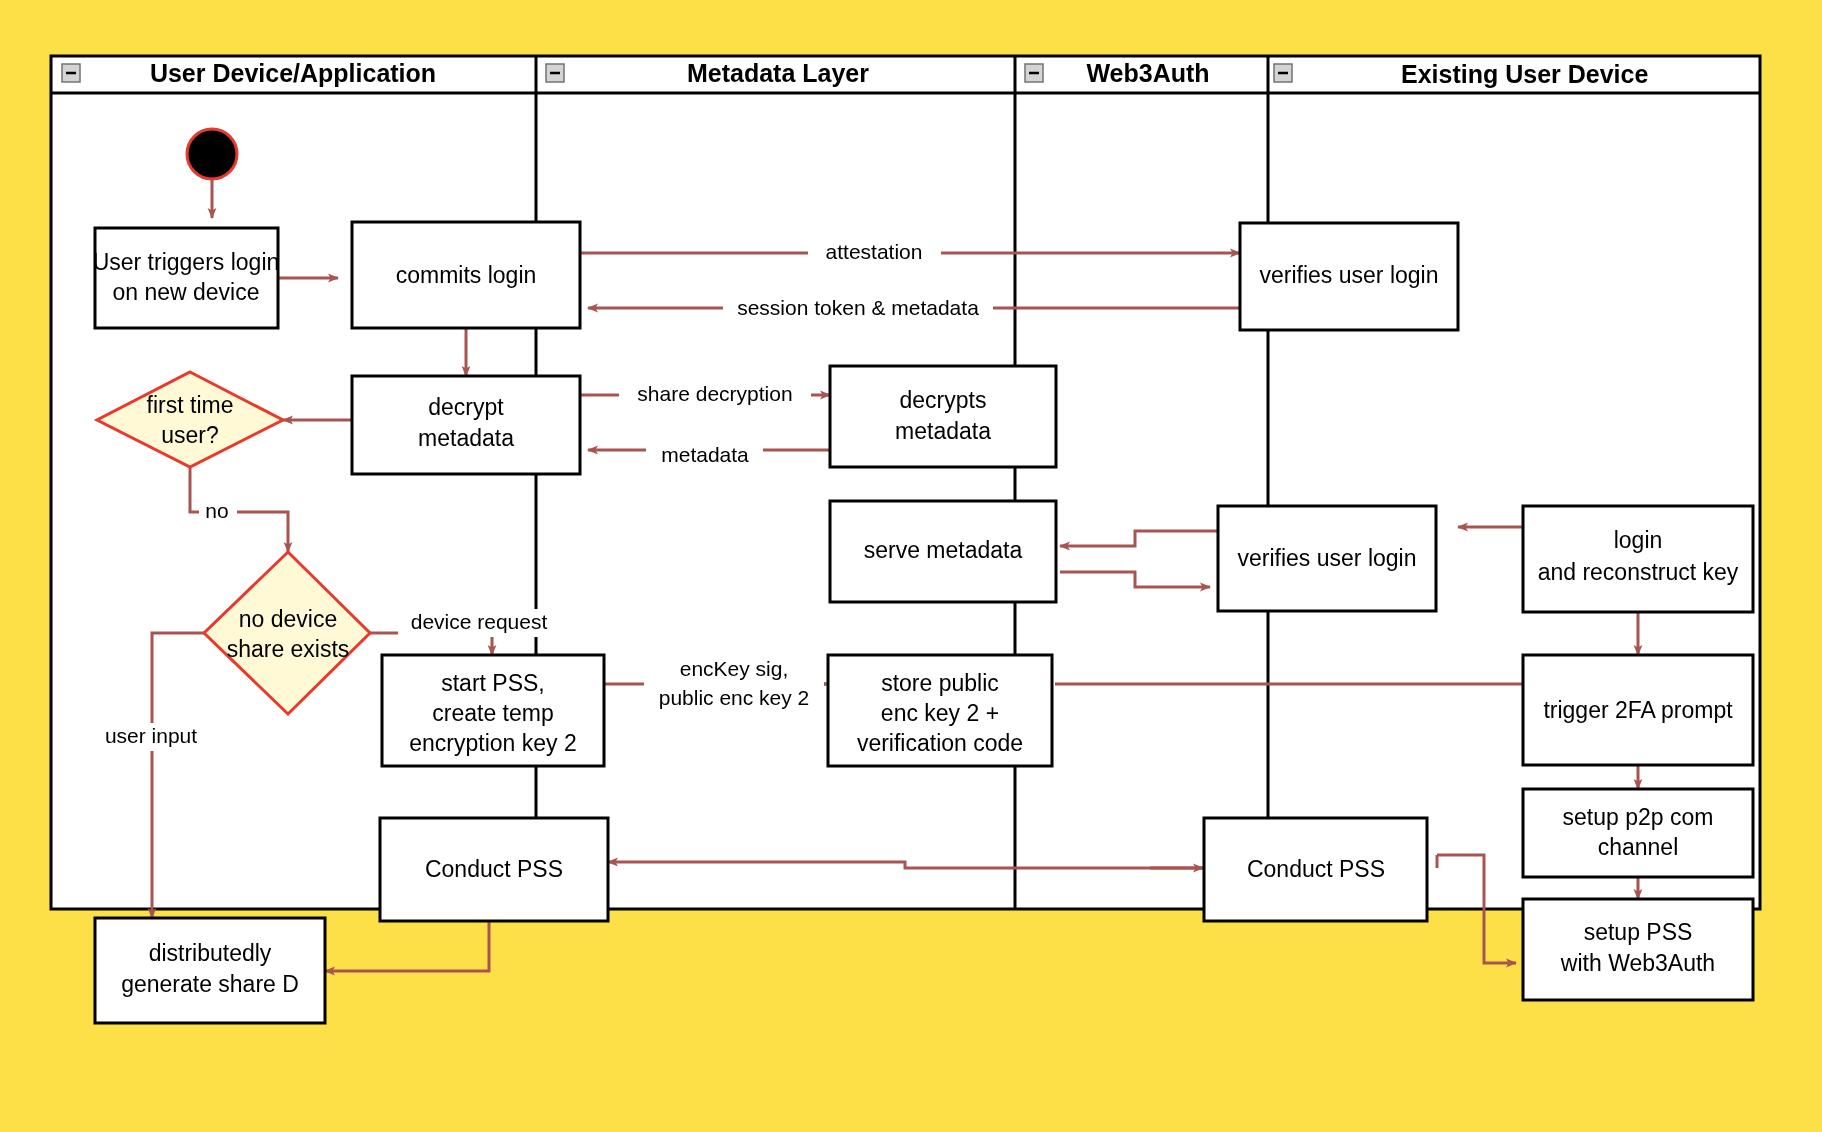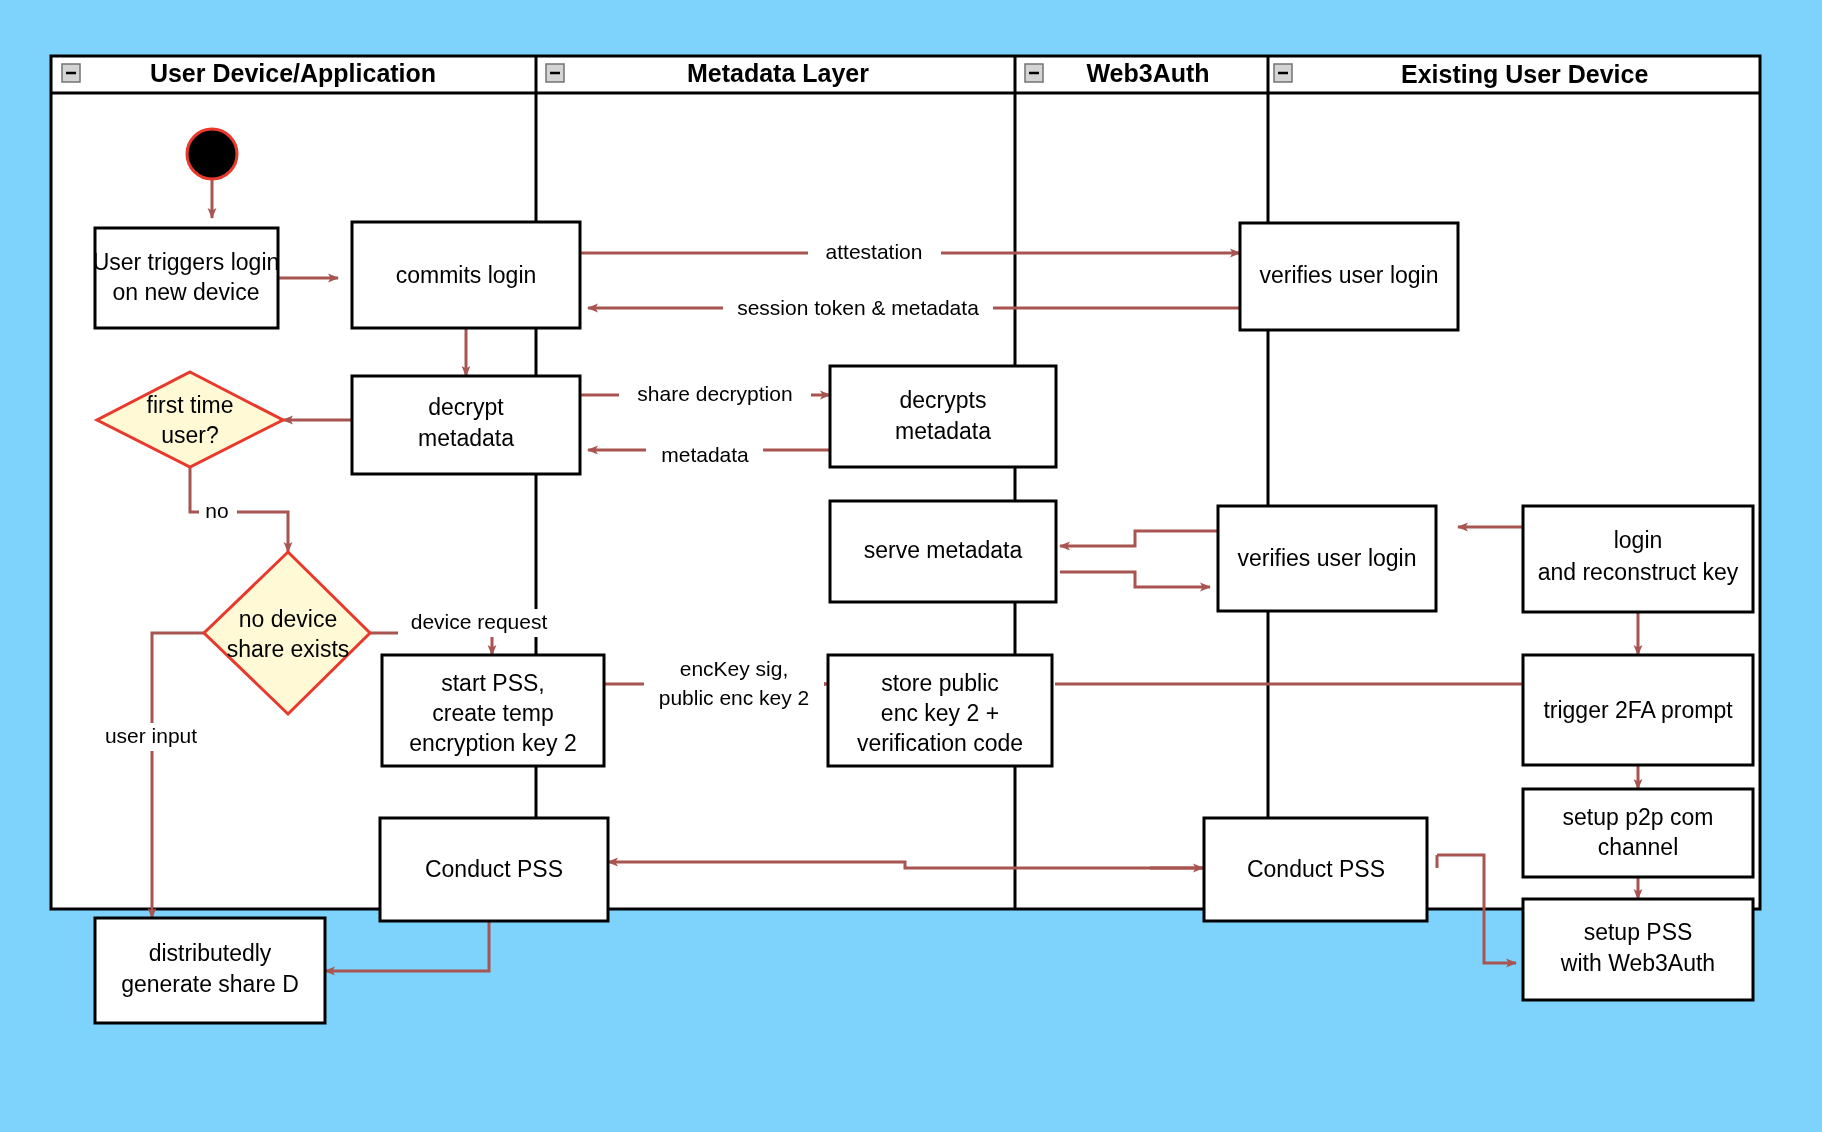--- a/index.html
+++ b/index.html
@@ -4,21 +4,21 @@
 <style>
   html, body {
     margin: 0;
     padding: 0;
     background: #ffffff;
   }
   #canvas {
     position: relative;
     width: 1822px;
     height: 1132px;
-    background: #7dd3fc;
+    background: #fde047;
     font-family: "Liberation Sans", sans-serif;
     overflow: hidden;
   }
   #diagram-svg {
     position: absolute;
     top: 0;
     left: 0;
     width: 1822px;
     height: 1132px;
   }

